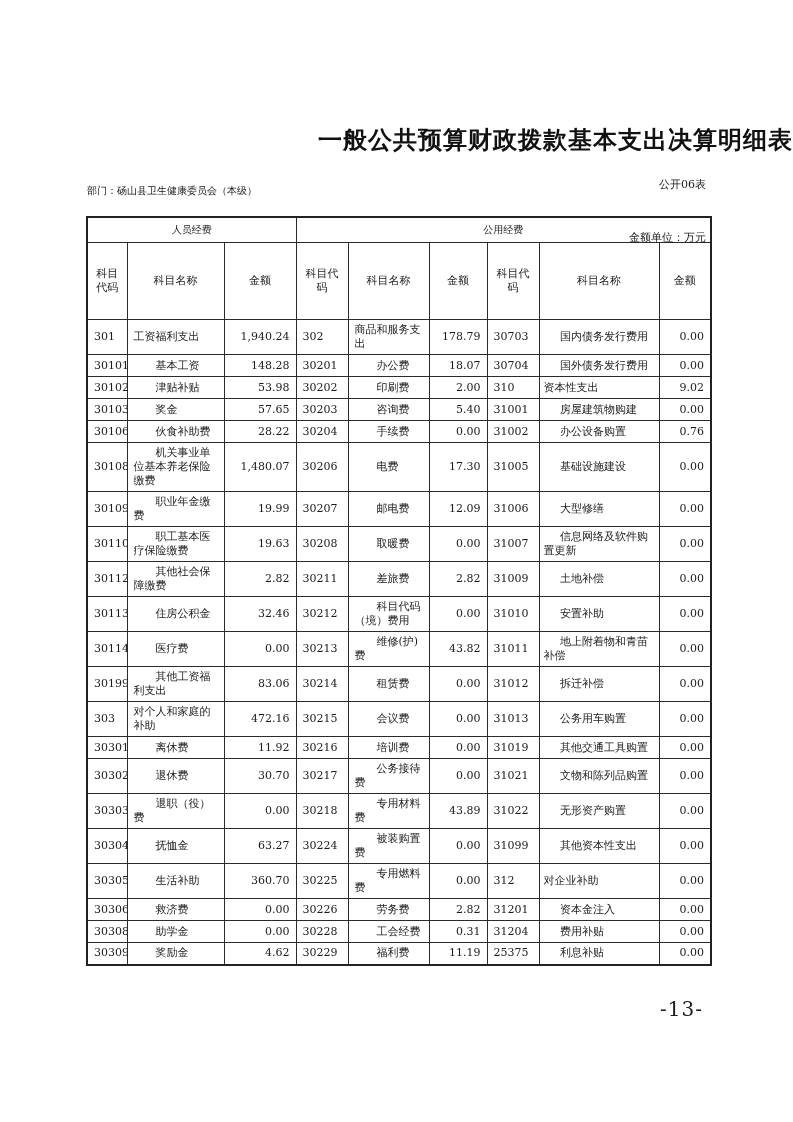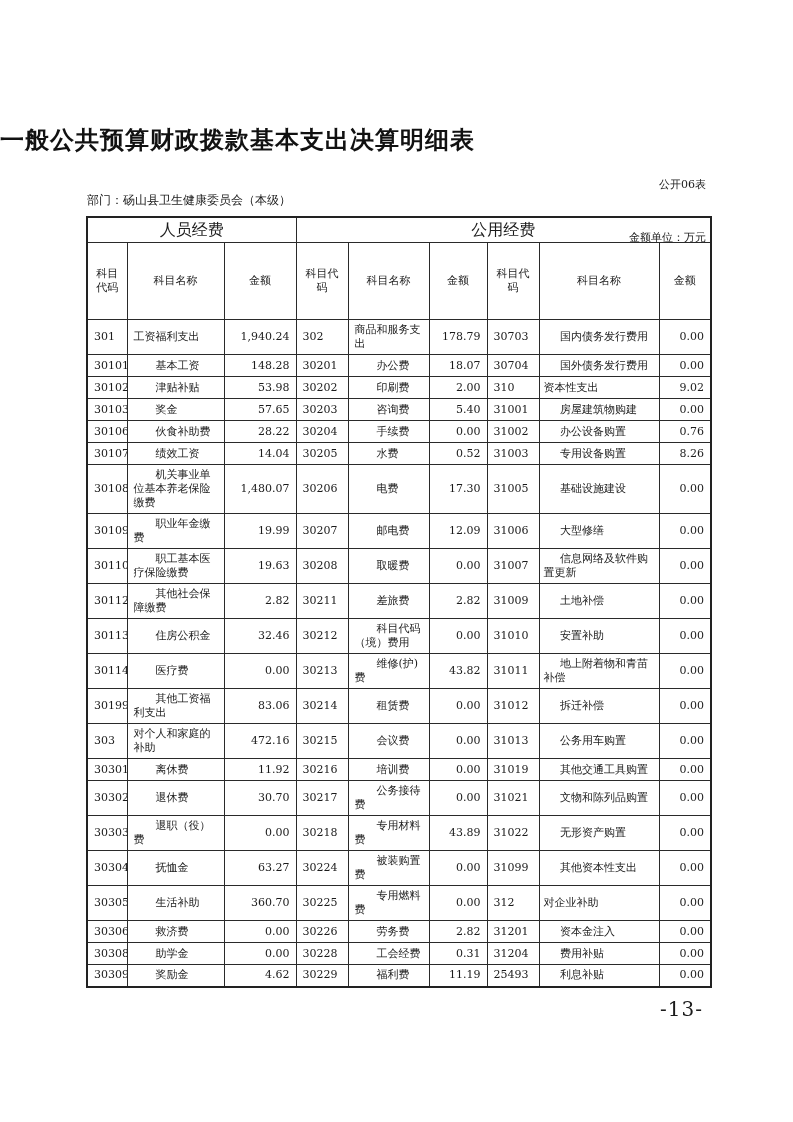--- a/index.html
+++ b/index.html
@@ -6,31 +6,31 @@
   .page{
     position:relative;
     width:793px;height:1122px;
     background:#ffffff;
     font-family:"DejaVu Serif","Liberation Serif",serif;
     color:#1b1b1b;
     overflow:hidden;
   }
   .doc-title{
     position:absolute;top:124px;left:0;width:100%;
-    text-align:left;
+    text-align:right;
     font-size:24px;font-weight:bold;letter-spacing:1px;
     color:#111;
   }
   .form-note{
     position:absolute;top:177px;right:87px;
     font-size:11px;
   }
   .dept-line{
-    position:absolute;top:192px;left:87px;
-    font-size:12px;
+    position:absolute;top:184px;left:87px;
+    font-size:10px;
     font-family:Liberation Serif, serif;
   }
   .unit-note{
     position:absolute;top:198px;right:87px;
     font-size:11px;
     margin-top:32px;
   }
   table.budget{
     position:absolute;left:86px;top:216px;
     width:624px;
@@ -39,21 +39,21 @@
     border:2px solid #222;
     font-size:11px;
   }
   table.budget th, table.budget td{
     border:1px solid #2a2a2a;
     vertical-align:middle;
     line-height:14px;
     font-weight:normal;
     overflow:hidden;
   }
-  tr.band th{height:20px;text-align:center;font-size:16px;padding:2px 16px;}
+  tr.band th{height:20px;text-align:center;font-size:10px;padding:2px 16px;}
   tr.cols th{height:68px;text-align:center;padding:4px 4px;}
   tr.data{height:22px;}
   td.code{text-align:left;padding:3px 2px 3px 6px;}
   td.name{text-align:left;padding:3px 6px;}
   td.name.sub{text-indent:2em;}
   td.c7.name{padding:3px 4px;}
   td.c7.name.sub{text-indent:1.5em;}
   td.amount{text-align:right;padding:3px 6px 3px 2px;}
   .page-number{
     position:absolute;top:997px;right:90px;
@@ -152,31 +152,20 @@
           <td class="c1 name sub">伙食补助费</td>
           <td class="c2 amount">28.22</td>
           <td class="c3 code">30204</td>
           <td class="c4 name sub">手续费</td>
           <td class="c5 amount">0.00</td>
           <td class="c6 code">31002</td>
           <td class="c7 name sub">办公设备购置</td>
           <td class="c8 amount">0.76</td>
         </tr>
         <tr class="data">
-          <td class="c0 code">30107</td>
-          <td class="c1 name sub">绩效工资</td>
-          <td class="c2 amount">14.04</td>
-          <td class="c3 code">30205</td>
-          <td class="c4 name sub">水费</td>
-          <td class="c5 amount">0.52</td>
-          <td class="c6 code">31003</td>
-          <td class="c7 name sub">专用设备购置</td>
-          <td class="c8 amount">8.26</td>
-        </tr>
-        <tr class="data">
           <td class="c0 code">30108</td>
           <td class="c1 name sub">机关事业单位基本养老保险缴费</td>
           <td class="c2 amount">1,480.07</td>
           <td class="c3 code">30206</td>
           <td class="c4 name sub">电费</td>
           <td class="c5 amount">17.30</td>
           <td class="c6 code">31005</td>
           <td class="c7 name sub">基础设施建设</td>
           <td class="c8 amount">0.00</td>
         </tr>
@@ -334,21 +323,21 @@
           <td class="c7 name sub">费用补贴</td>
           <td class="c8 amount">0.00</td>
         </tr>
         <tr class="data">
           <td class="c0 code">30309</td>
           <td class="c1 name sub">奖励金</td>
           <td class="c2 amount">4.62</td>
           <td class="c3 code">30229</td>
           <td class="c4 name sub">福利费</td>
           <td class="c5 amount">11.19</td>
-          <td class="c6 code">25493</td>
+          <td class="c6 code">25375</td>
           <td class="c7 name sub">利息补贴</td>
           <td class="c8 amount">0.00</td>
         </tr>
       </tbody>
   </table>
 
   <div class="page-number">-13-</div>
 
 </div>
 

